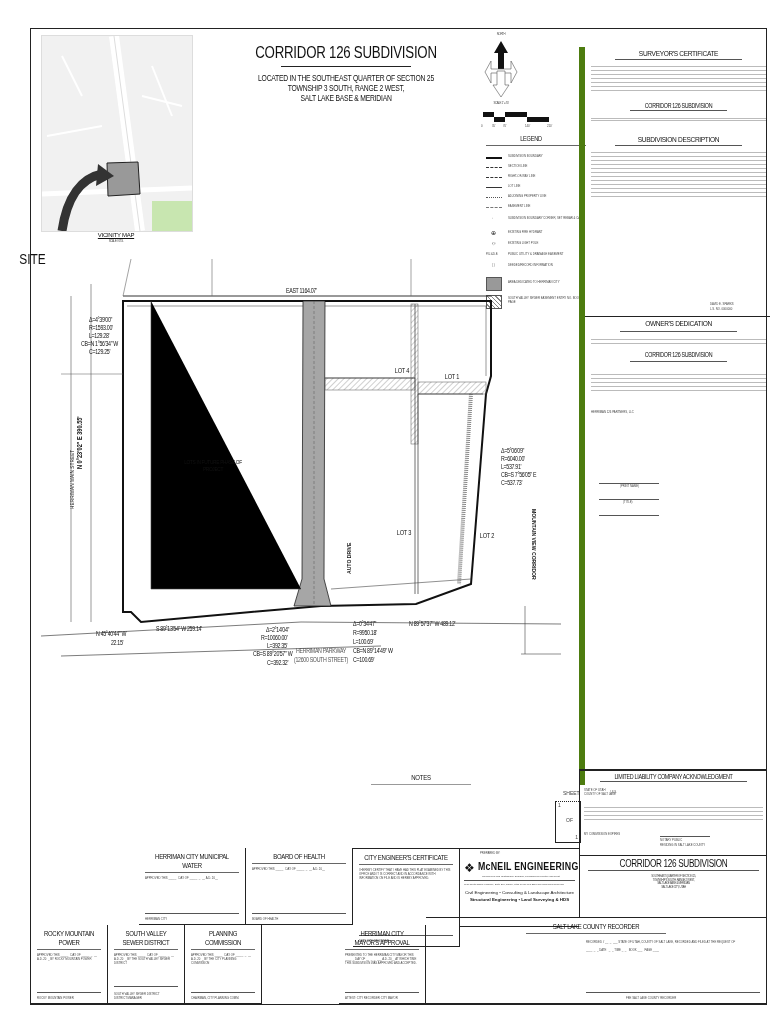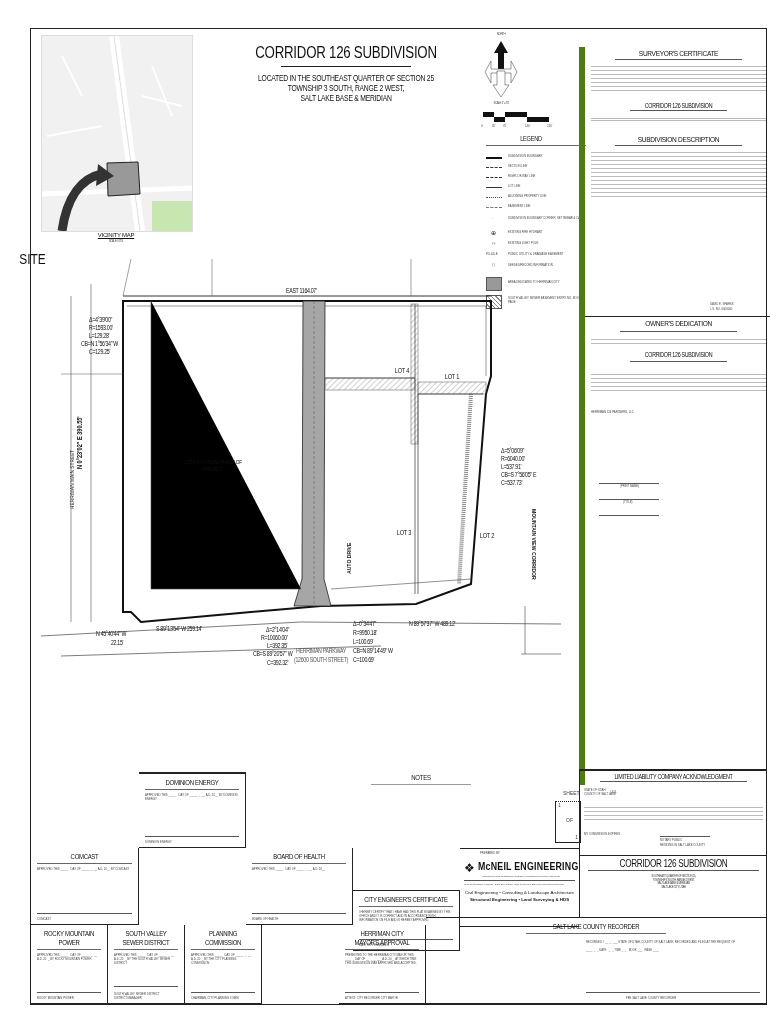--- a/index.html
+++ b/index.html
@@ -254,43 +254,36 @@
 
   <div class="abs" style="left:548px;top:826px;width:187px;height:62px;border-left:1px solid #222;border-top:1px solid #222;">
     <div class="hdr" style="font-size:10px;margin-top:2px;">CORRIDOR 126 SUBDIVISION</div>
     <div class="uline" style="margin:1px 8px 0;"></div>
     <div class="fine ttl" style="margin-top:4px;">SOUTHEAST QUARTER OF SECTION 25,</div>
     <div class="fine ttl">TOWNSHIP 3 SOUTH, RANGE 2 WEST,</div>
     <div class="fine ttl">SALT LAKE BASE &amp; MERIDIAN</div>
     <div class="fine ttl">SALT LAKE CITY, UTAH</div>
   </div>
 
-  <div class="block" style="left:108px;top:743px;width:107px;height:76px;border-top:2px solid #222;">
-    <div class="bh">DOMINION ENERGY</div>
-      <div class="bhline"></div>
-    <div class="bt">APPROVED THIS ______ DAY OF __________ A.D. 20__ BY DOMINION ENERGY</div>
-    <div class="sig"></div>
-    <div class="sigl">DOMINION ENERGY</div>
-  </div>
-
-  <div class="block" style="left:0;top:819px;width:108px;height:77px;">
-    <div class="bh">COMCAST</div>
-      <div class="bhline"></div>
-    <div class="bt">APPROVED THIS ______ DAY OF __________ A.D. 20__ BY COMCAST</div>
-    <div class="sig"></div>
-    <div class="sigl">COMCAST</div>
+
+  <div class="block" style="left:108px;top:819px;width:107px;height:77px;">
+    <div class="bh">HERRIMAN CITY MUNICIPAL WATER</div>
+      <div class="bhline"></div>
+    <div class="bt">APPROVED THIS ______ DAY OF __________ A.D. 20__</div>
+    <div class="sig"></div>
+    <div class="sigl">HERRIMAN CITY</div>
   </div>
   <div class="block" style="left:215px;top:819px;width:107px;height:77px;">
     <div class="bh">BOARD OF HEALTH</div>
       <div class="bhline"></div>
     <div class="bt">APPROVED THIS ______ DAY OF __________ A.D. 20__</div>
     <div class="sig"></div>
     <div class="sigl">BOARD OF HEALTH</div>
   </div>
-  <div class="block" style="left:322px;top:861px;width:107px;height:61px;border-top:1px solid #222;">
+  <div class="block" style="left:322px;top:819px;width:107px;height:99px;border-top:1px solid #222;">
     <div class="bh">CITY ENGINEER'S CERTIFICATE</div>
       <div class="bhline"></div>
     <div class="bt">I HEREBY CERTIFY THAT I HAVE HAD THIS PLAT EXAMINED BY THIS OFFICE AND IT IS CORRECT AND IN ACCORDANCE WITH INFORMATION ON FILE AND IS HEREBY APPROVED.</div>
     <div class="sig"></div>
     <div class="sigl">DATE          CITY ENGINEER</div>
   </div>
 
   <div class="abs" style="left:429px;top:819px;width:119px;height:77px;border-top:1px solid #222;border-bottom:1px solid #222;">
     <div class="fine" style="position:absolute;left:20px;top:3px;">PREPARED BY:</div>
     <div style="position:absolute;left:4px;top:12px;font-size:12px;">❖</div>

